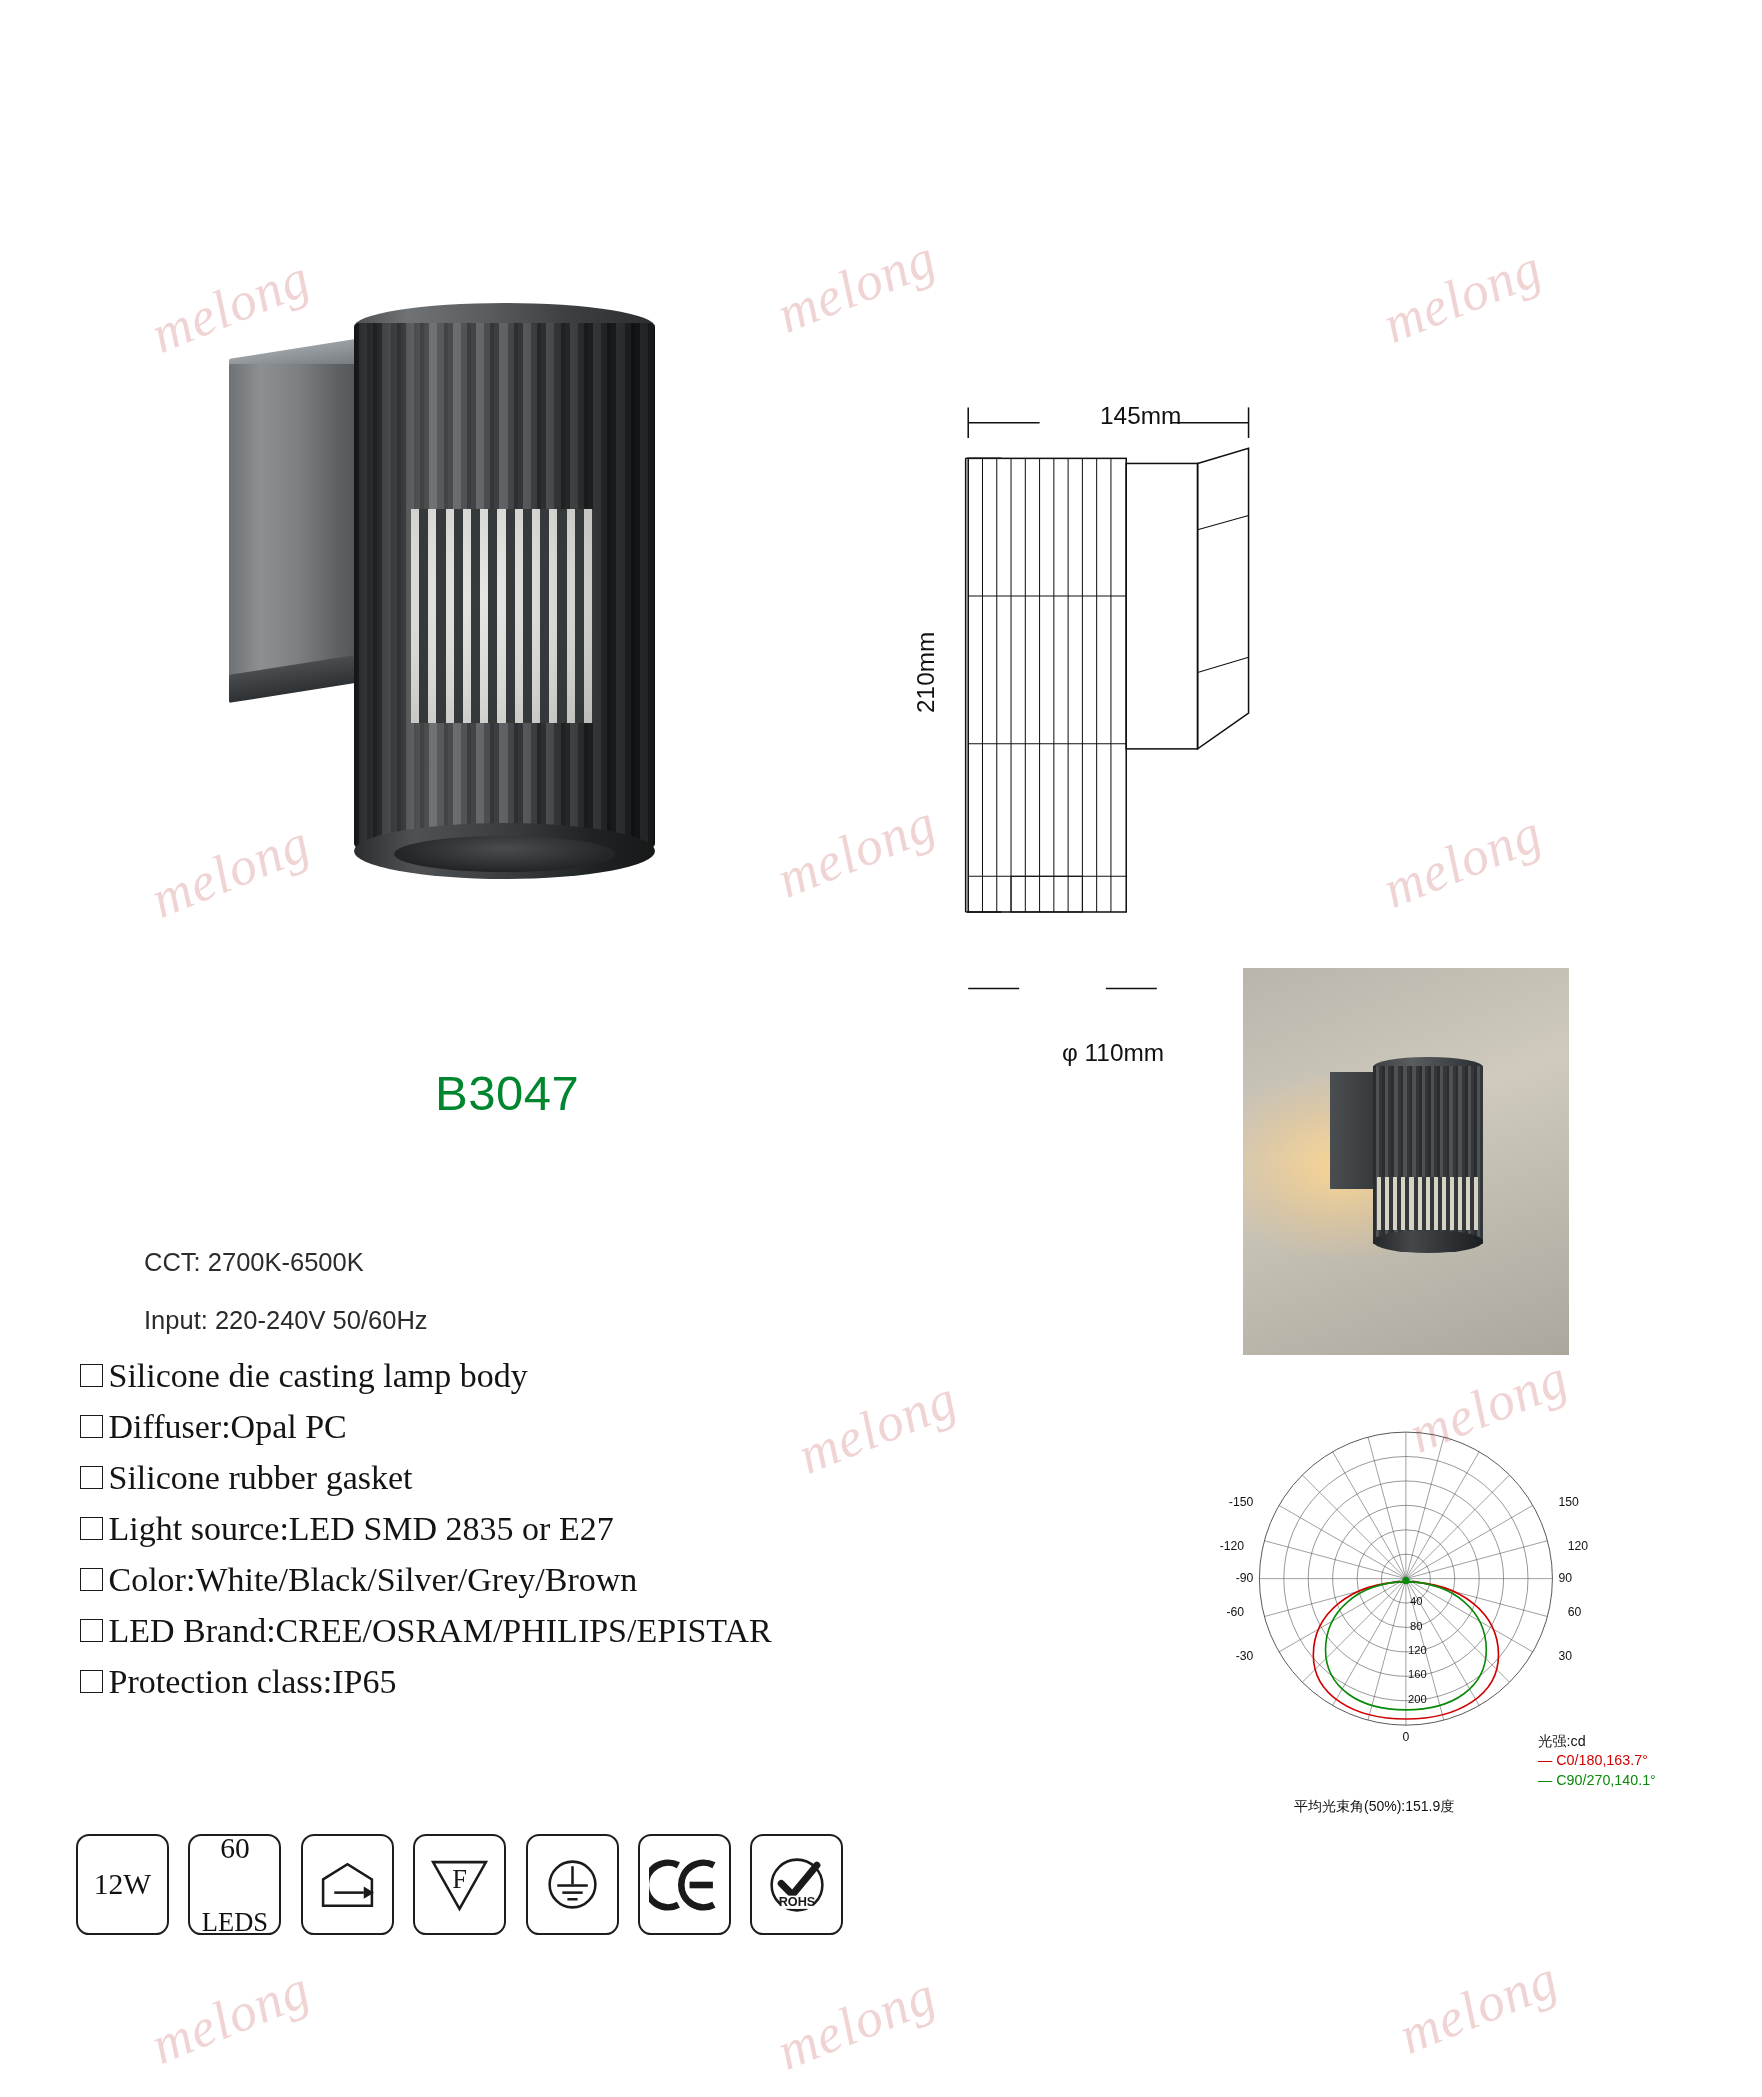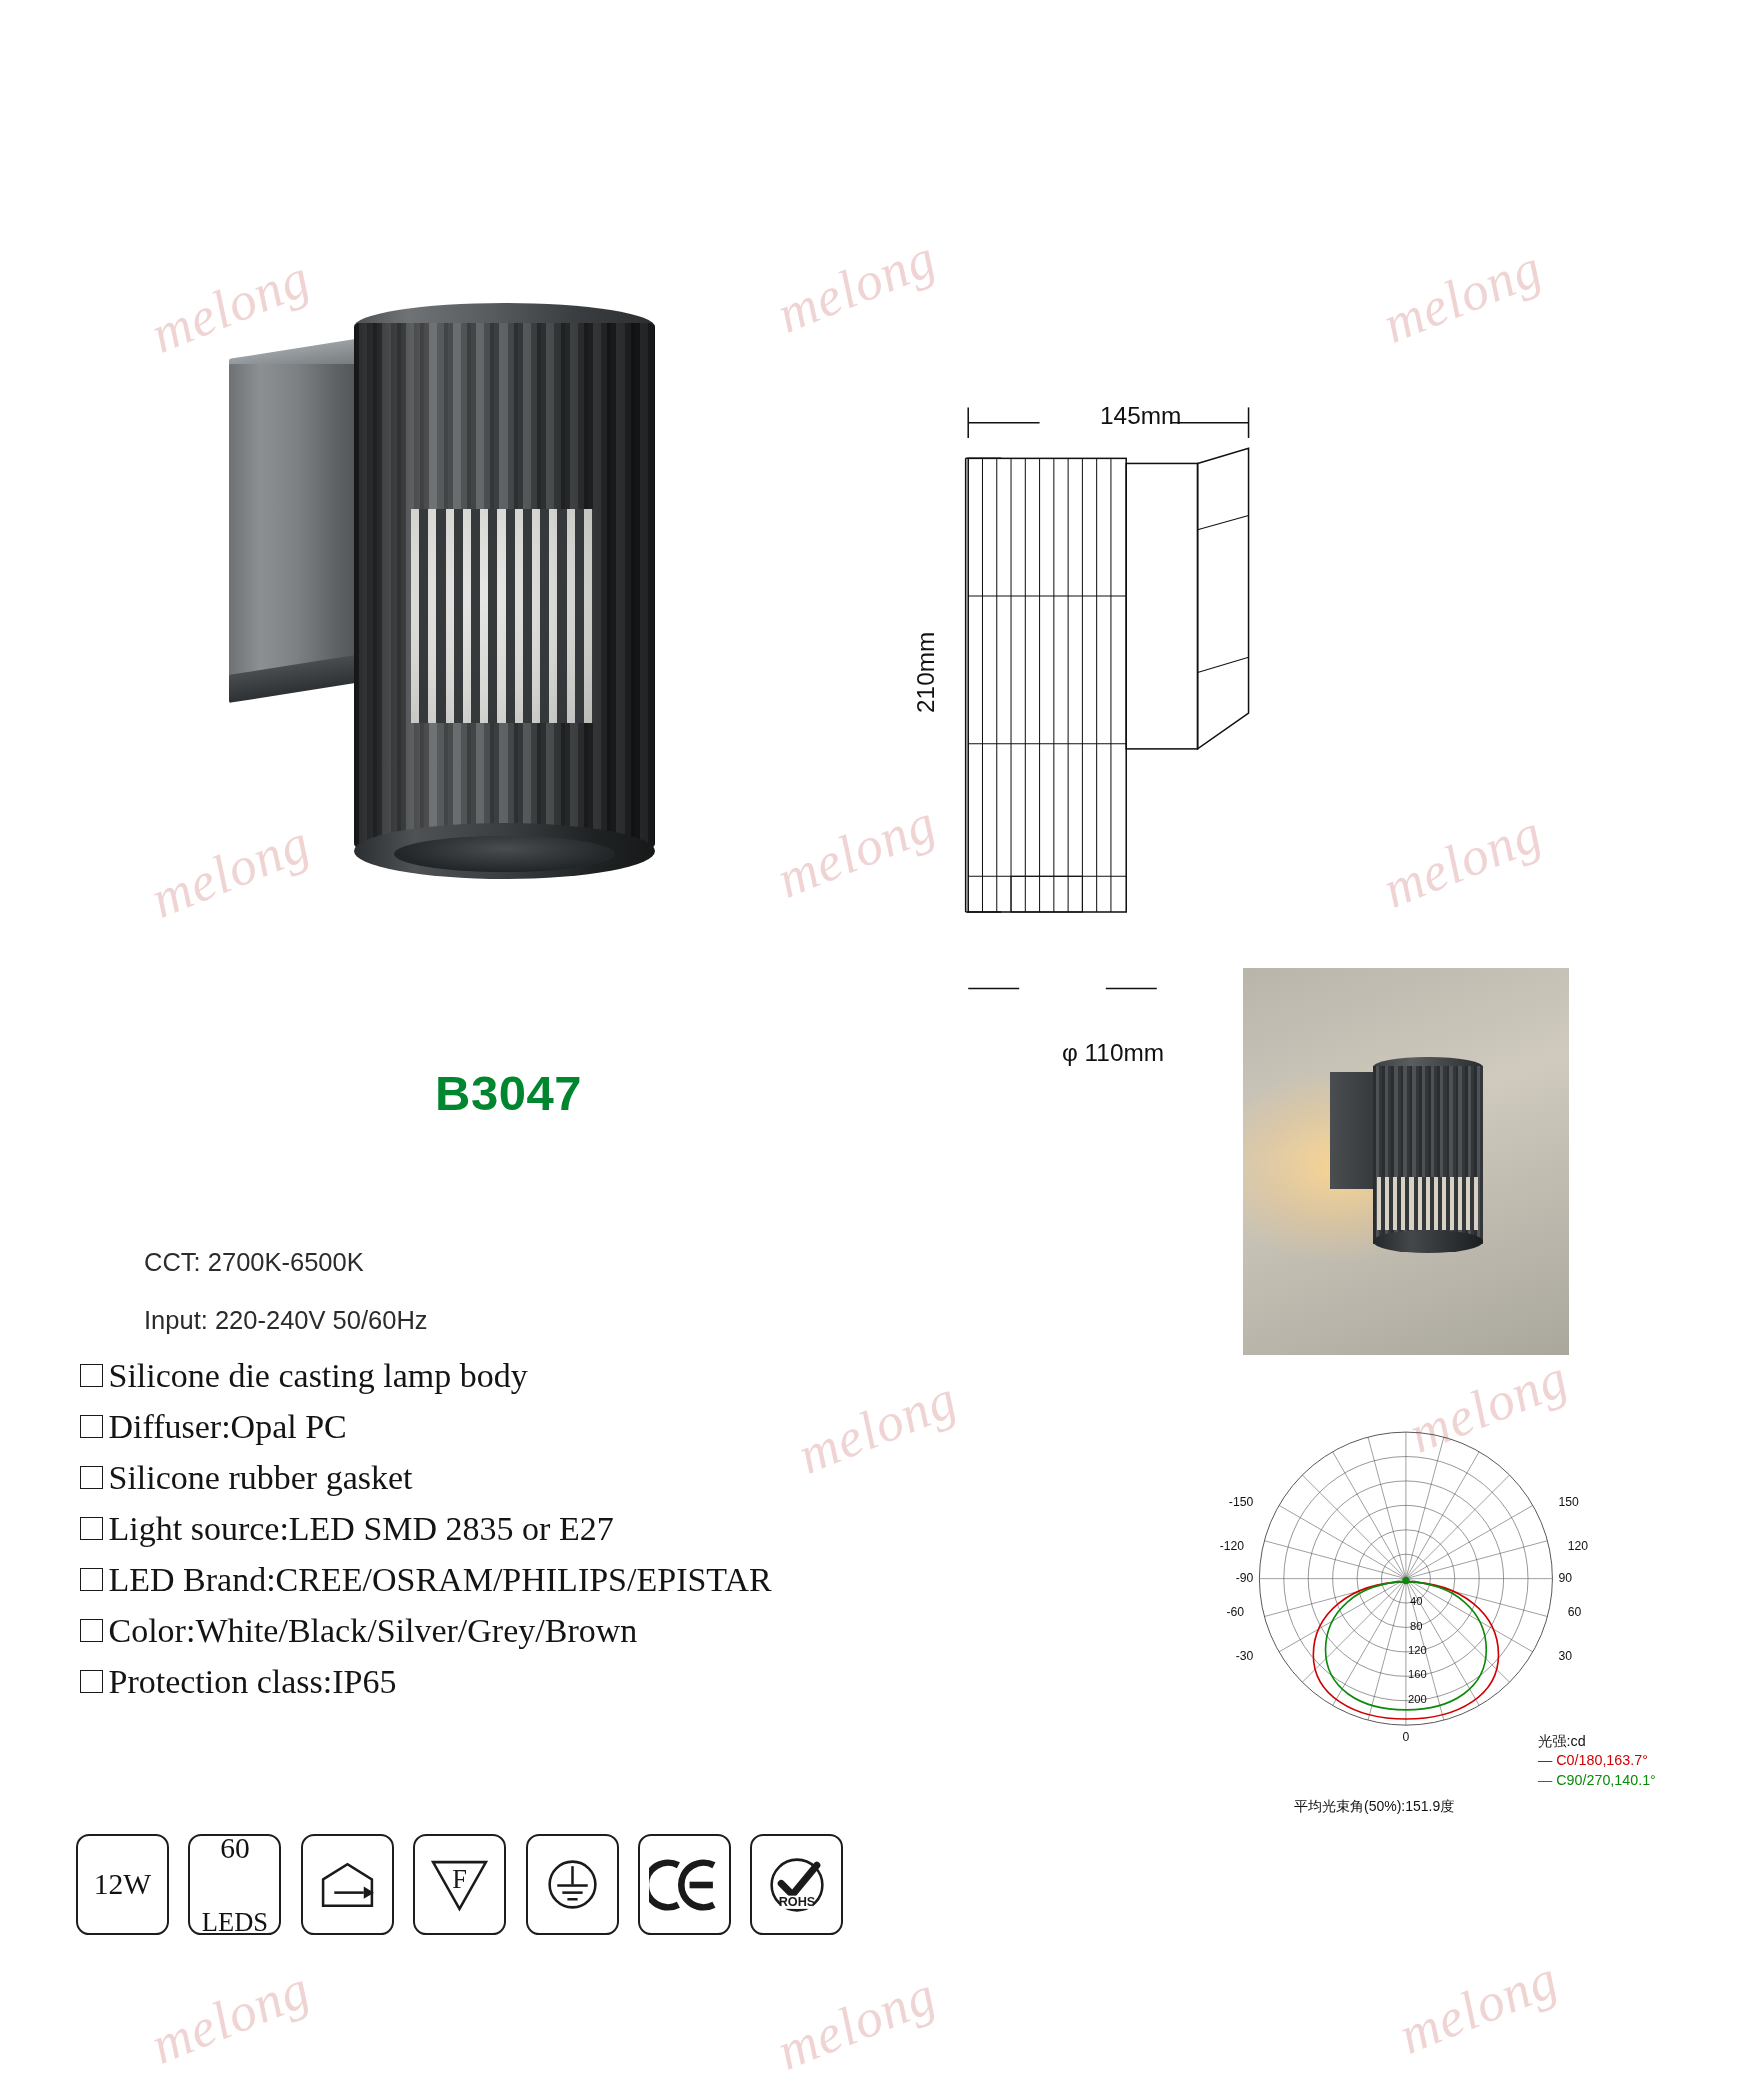--- a/index.html
+++ b/index.html
@@ -133,21 +133,21 @@
     border-radius: 50%;
     background: radial-gradient(ellipse at 50% 35%, #4a4d4f, #232628 70%);
   }
 
   
   .model-no {
     position: absolute;
     left: 435px;
     top: 1065px;
     font-size: 49px;
-    font-weight: bold;
+    font-weight: normal;
     color: #00862e;
     letter-spacing: 0.5px;
   }
 
   
   .spec-line {
     position: absolute;
     font-size: 25.5px;
     color: #2b2b2b;
     white-space: nowrap;
@@ -367,25 +367,25 @@
   <div class="feature-row">
     <span class="chkbox"></span>
     <span class="feature-text">Silicone rubber gasket</span>
   </div>
   <div class="feature-row">
     <span class="chkbox"></span>
     <span class="feature-text">Light source:LED SMD 2835 or E27</span>
   </div>
   <div class="feature-row">
     <span class="chkbox"></span>
+    <span class="feature-text">Color:White/Black/Silver/Grey/Brown</span>
+  </div>
+  <div class="feature-row">
+    <span class="chkbox"></span>
     <span class="feature-text">LED Brand:CREE/OSRAM/PHILIPS/EPISTAR</span>
-  </div>
-  <div class="feature-row">
-    <span class="chkbox"></span>
-    <span class="feature-text">Color:White/Black/Silver/Grey/Brown</span>
   </div>
   <div class="feature-row">
     <span class="chkbox"></span>
     <span class="feature-text">Protection class:IP65</span>
   </div>
 </div>
 
 <div class="badges">
 
   <div class="badge">

